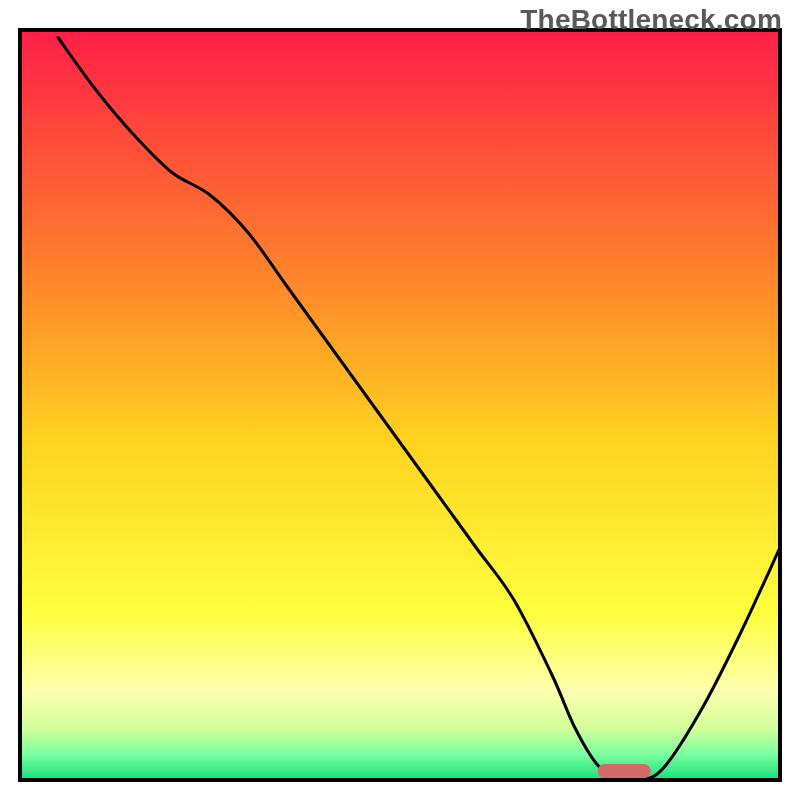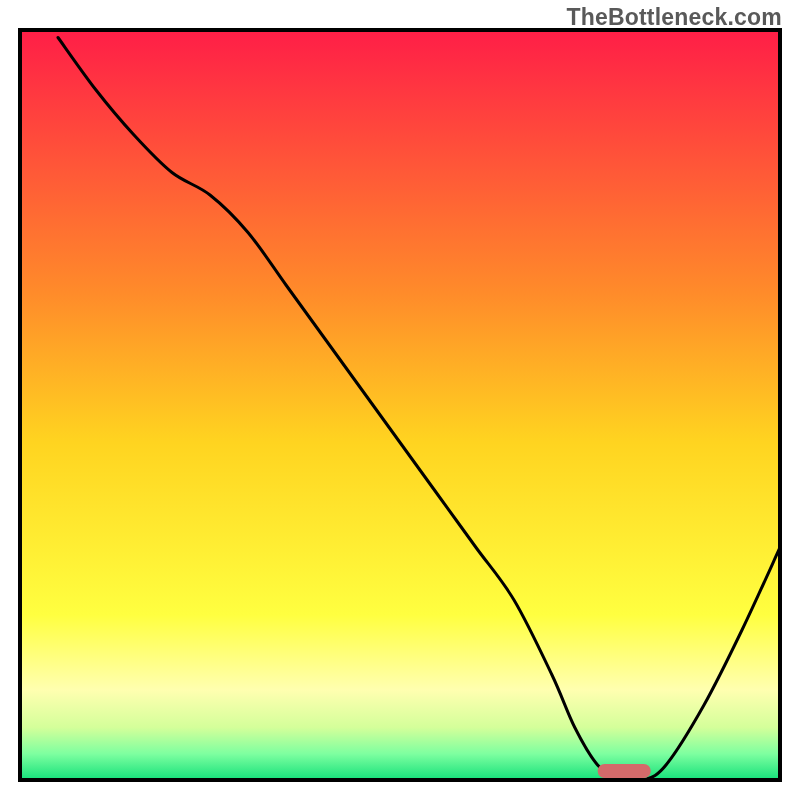--- a/index.html
+++ b/index.html
@@ -8,21 +8,21 @@
     width: 800px;
     height: 800px;
     background: #ffffff;
     font-family: Arial, Helvetica, sans-serif;
     overflow: hidden;
   }
   .watermark {
     position: absolute;
     top: 4px;
     right: 18px;
-    font-size: 23px;
+    font-size: 28px;
     font-weight: 600;
     color: #595959;
     letter-spacing: 0.2px;
     z-index: 10;
   }
   .chart-wrap {
     position: absolute;
     left: 0;
     top: 0;
     width: 800px;

